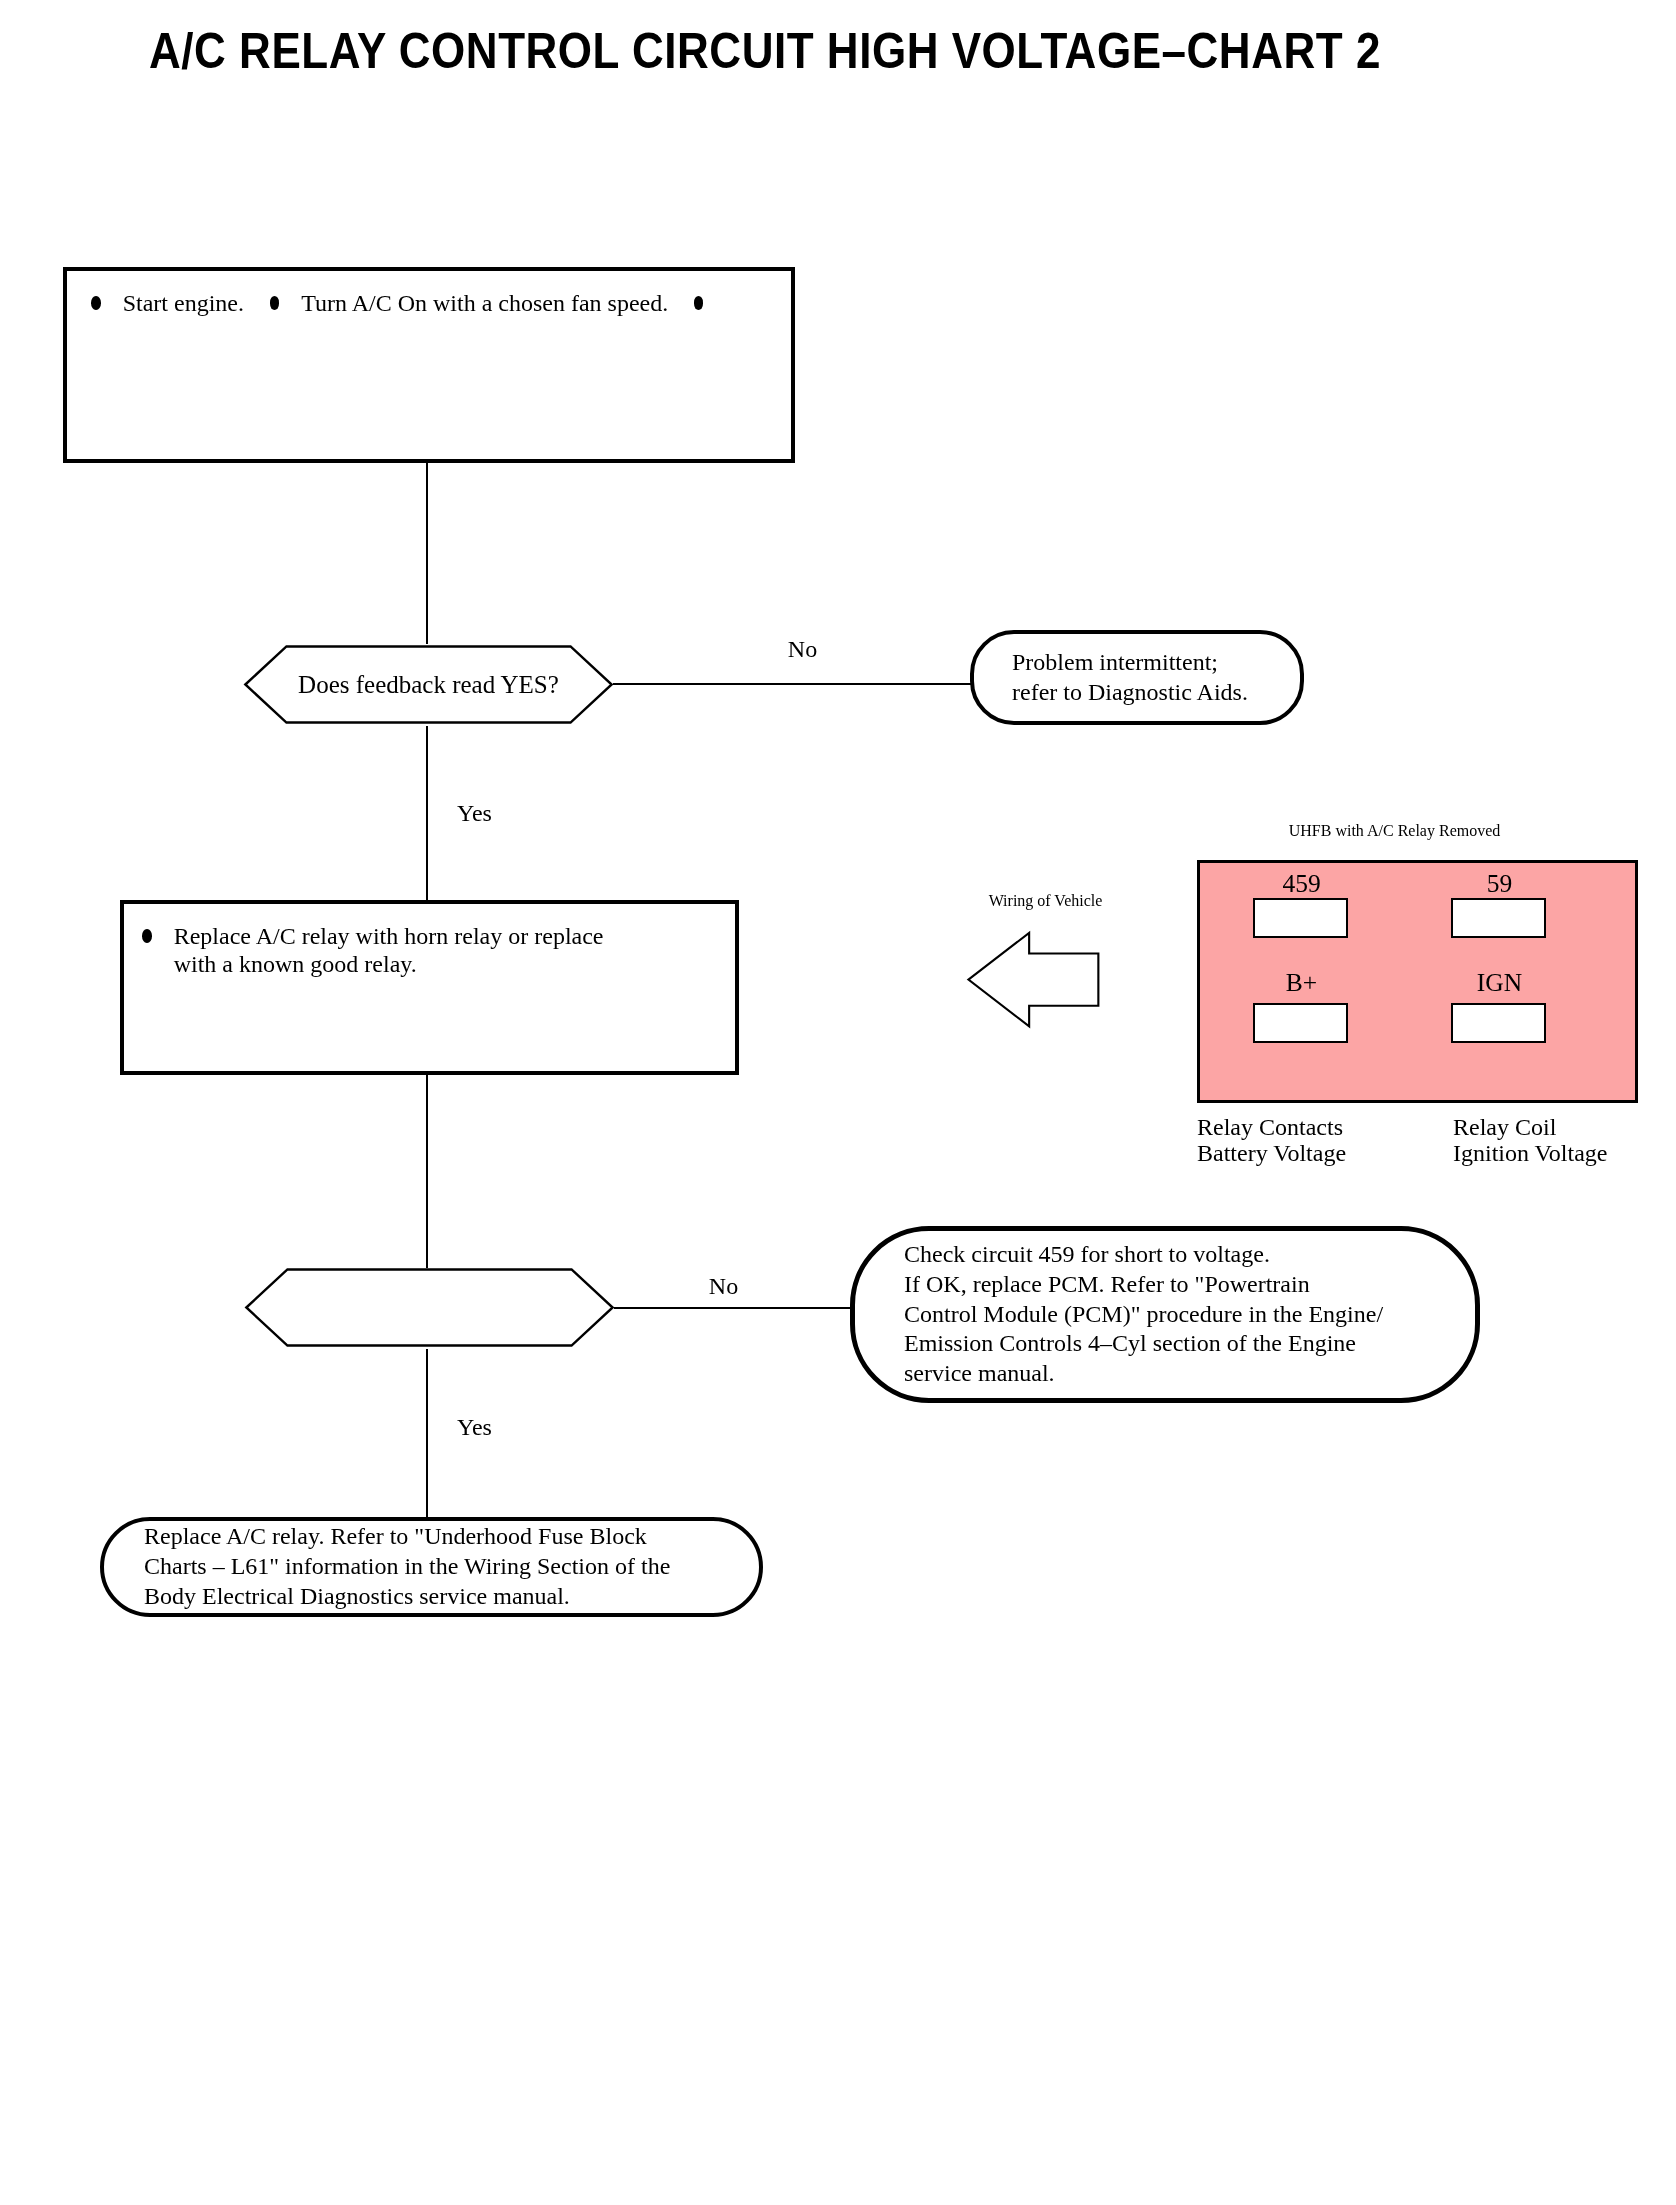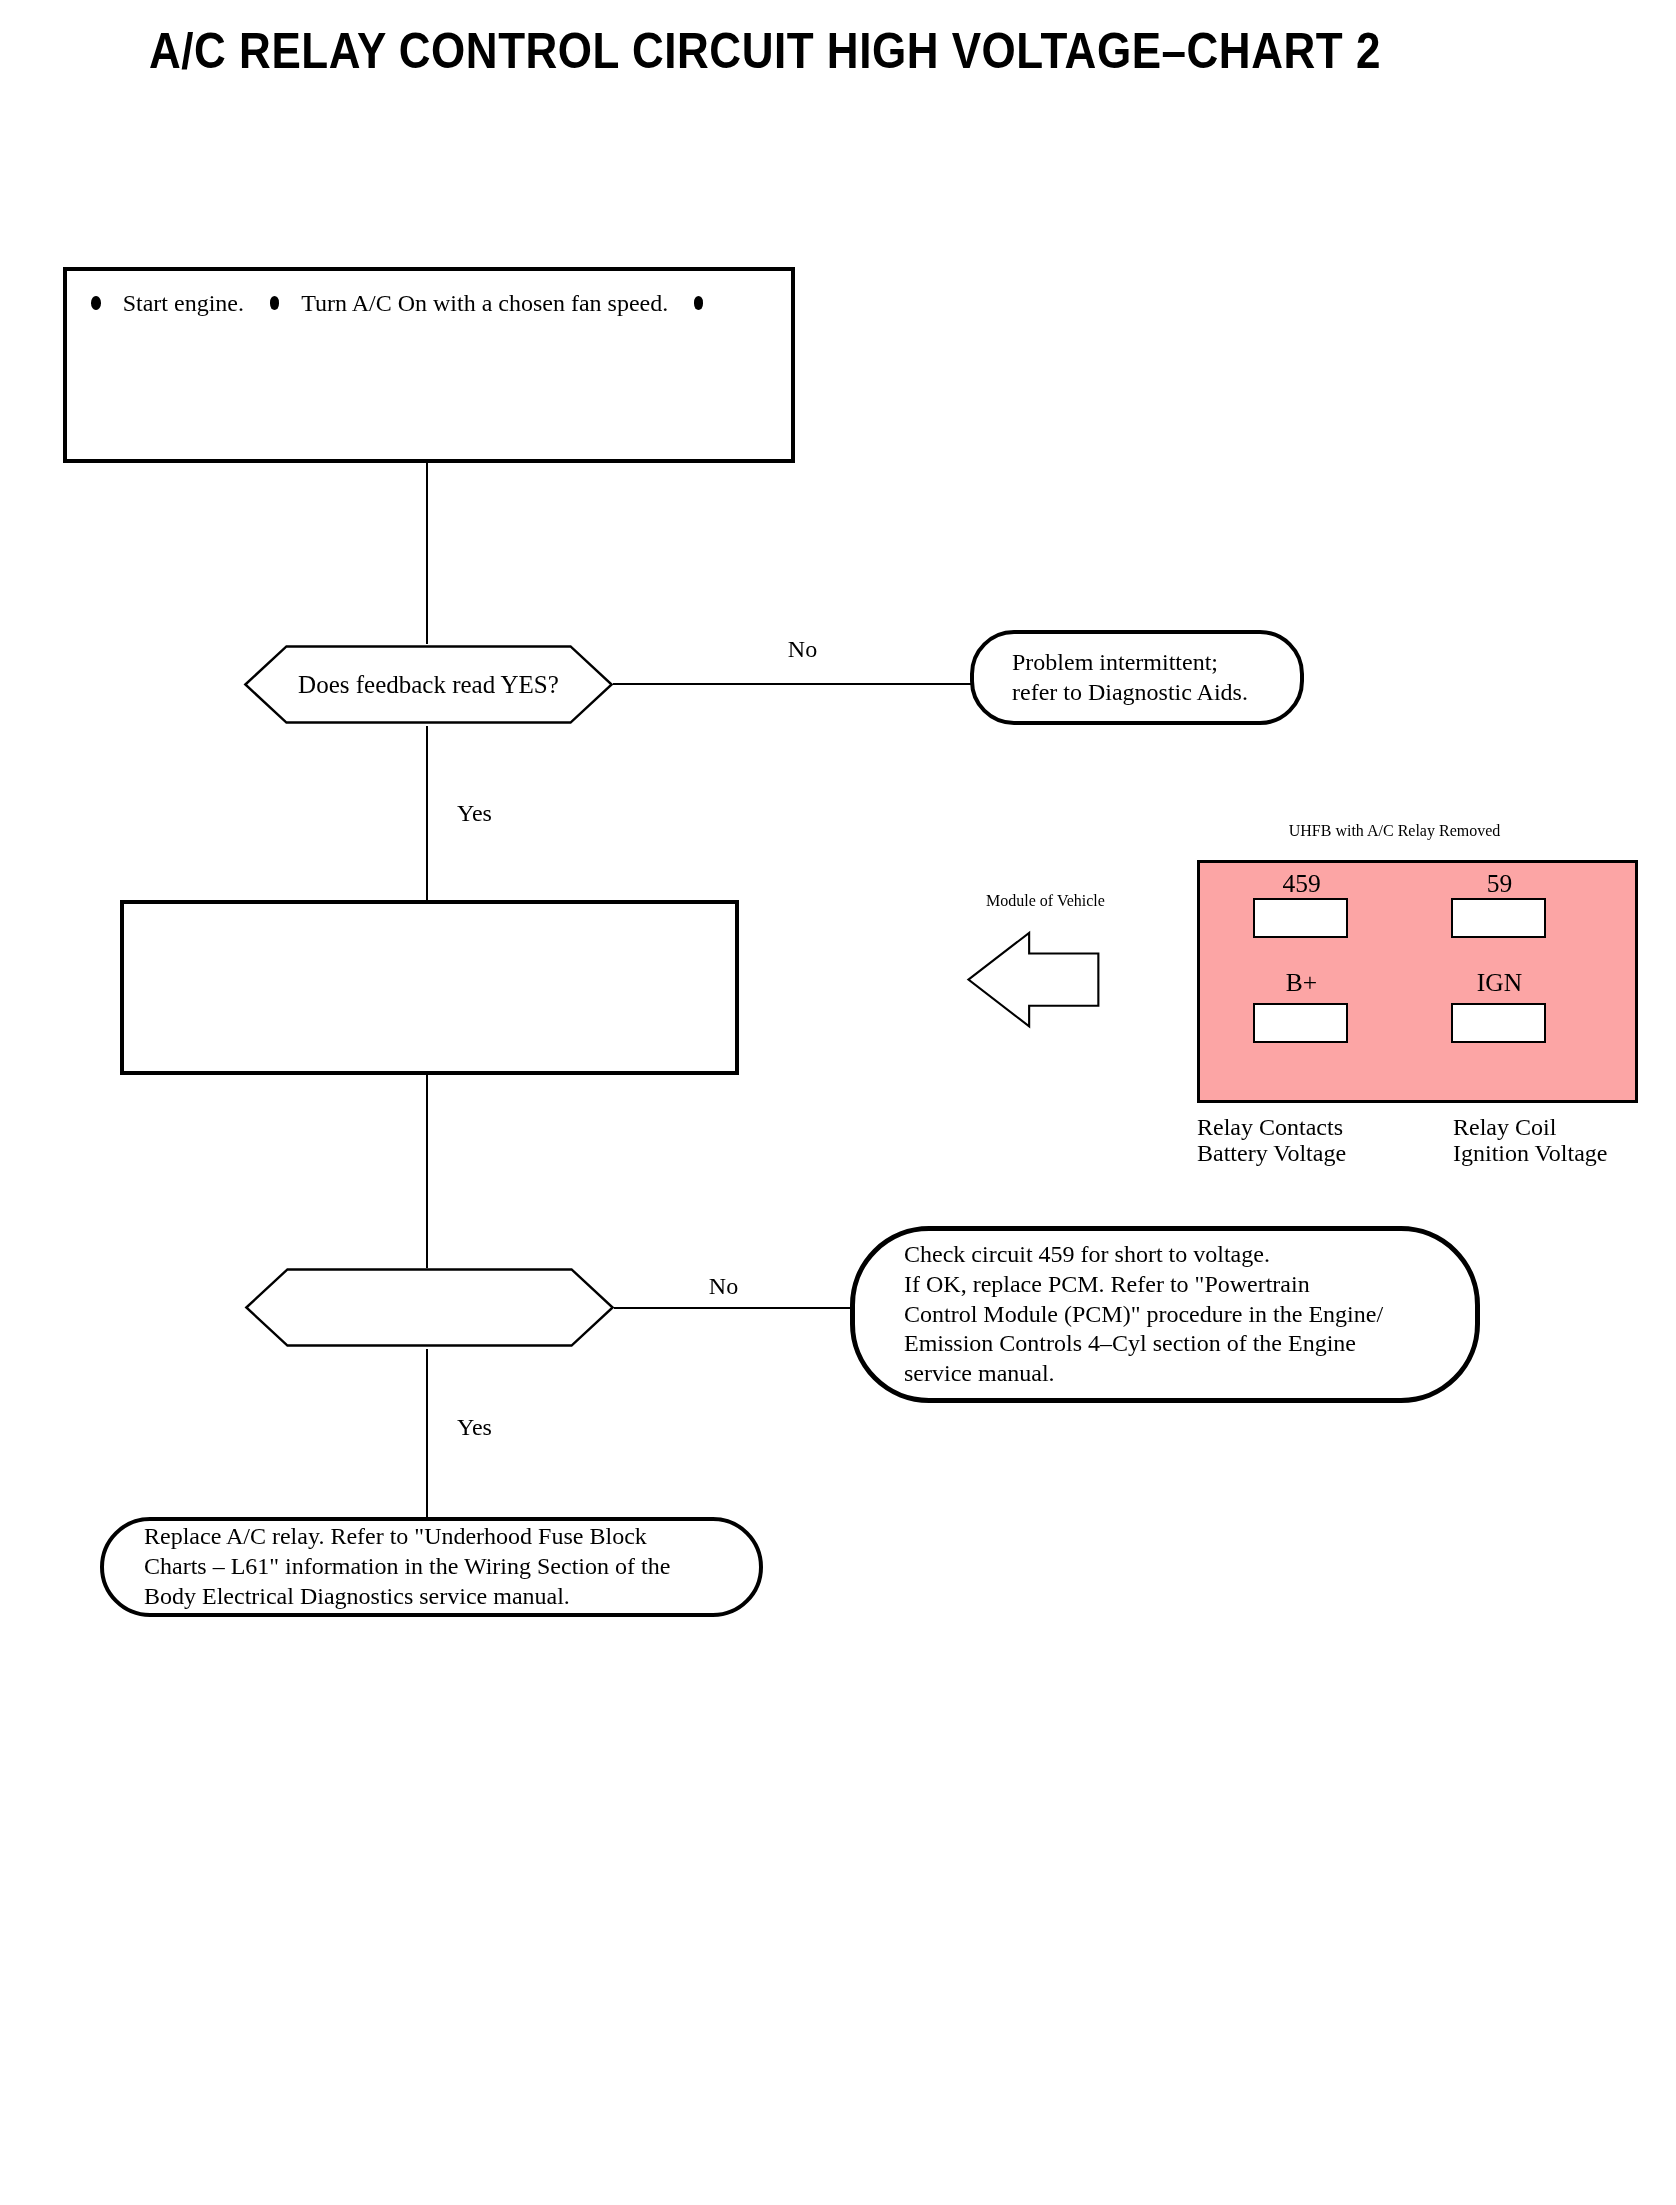--- a/index.html
+++ b/index.html
@@ -94,23 +94,28 @@
 
   <div class="oval oval1">
     <div class="preline">Problem intermittent;
 refer to Diagnostic Aids.</div>
   </div>
 
   <div class="vline" style="left:426px;top:726px;height:174px;"></div>
   <div class="branch-label" style="left:457px;top:800px;">Yes</div>
 
   <div class="procbox box2">
+    <div class="bullet-row">
+      <span class="bullet-dot"></span>
+      <span class="bullet-text preline">Replace A/C relay with horn relay or replace
+with a known good relay.</span>
+    </div>
   </div>
 
-  <div class="inset-label" style="left:936px;top:892px;width:219px;">Module of Vehicle</div>
+  <div class="inset-label" style="left:936px;top:892px;width:219px;">Wiring of Vehicle</div>
   <div style="position:absolute;left:966px;top:929px;">
     <svg width="136" height="100" viewBox="0 0 224 164">
       <polygon points="4,83 104,6 104,40 218,40 218,126 104,126 104,160" fill="#ffffff" stroke="#000000" stroke-width="3.5"></polygon>
     </svg>
   </div>
 
   <div class="inset-label" style="left:1197px;top:822px;width:395px;">UHFB with A/C Relay Removed</div>
   <div class="uhfb-box">
     <div class="cavity-label" style="left:53px;top:6px;">459</div>
     <div class="cavity-label" style="left:251px;top:6px;">59</div>

